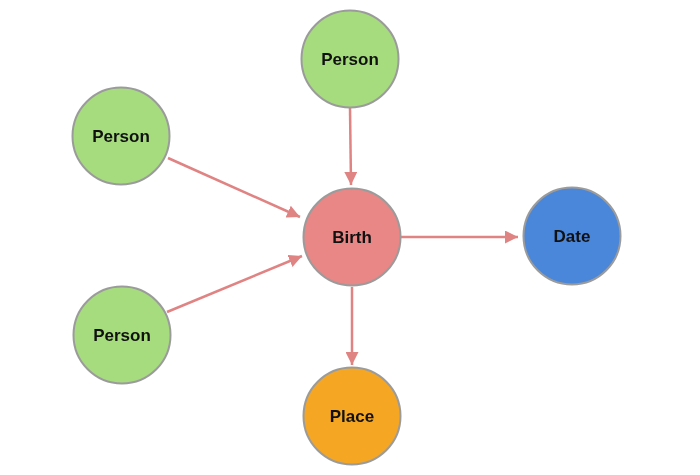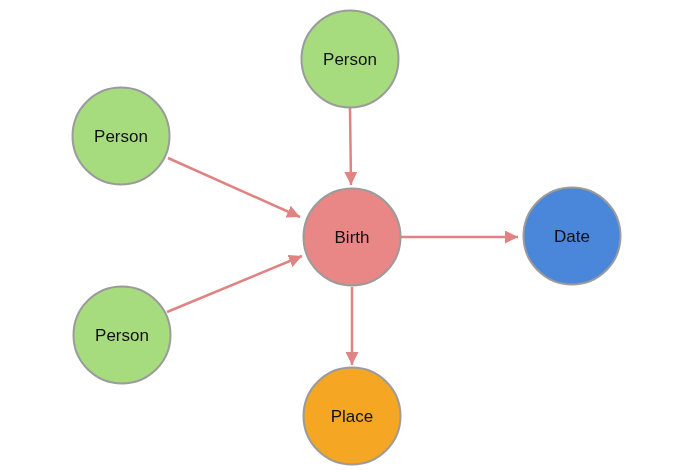--- a/index.html
+++ b/index.html
@@ -7,20 +7,21 @@
     padding: 0;
     background: #ffffff;
     font-family: "Liberation Sans", sans-serif;
   }
   .canvas-wrap {
     position: relative;
     width: 700px;
     height: 475px;
     background: #ffffff;
     overflow: hidden;
+    font-weight: bold;
   }
   svg { display: block; }
   .node-circle {
     stroke: #9b9b9b;
     stroke-width: 2px;
   }
   .node-label {
     font-family: "Liberation Sans", sans-serif;
     font-size: 17px;
     fill: #111111;

